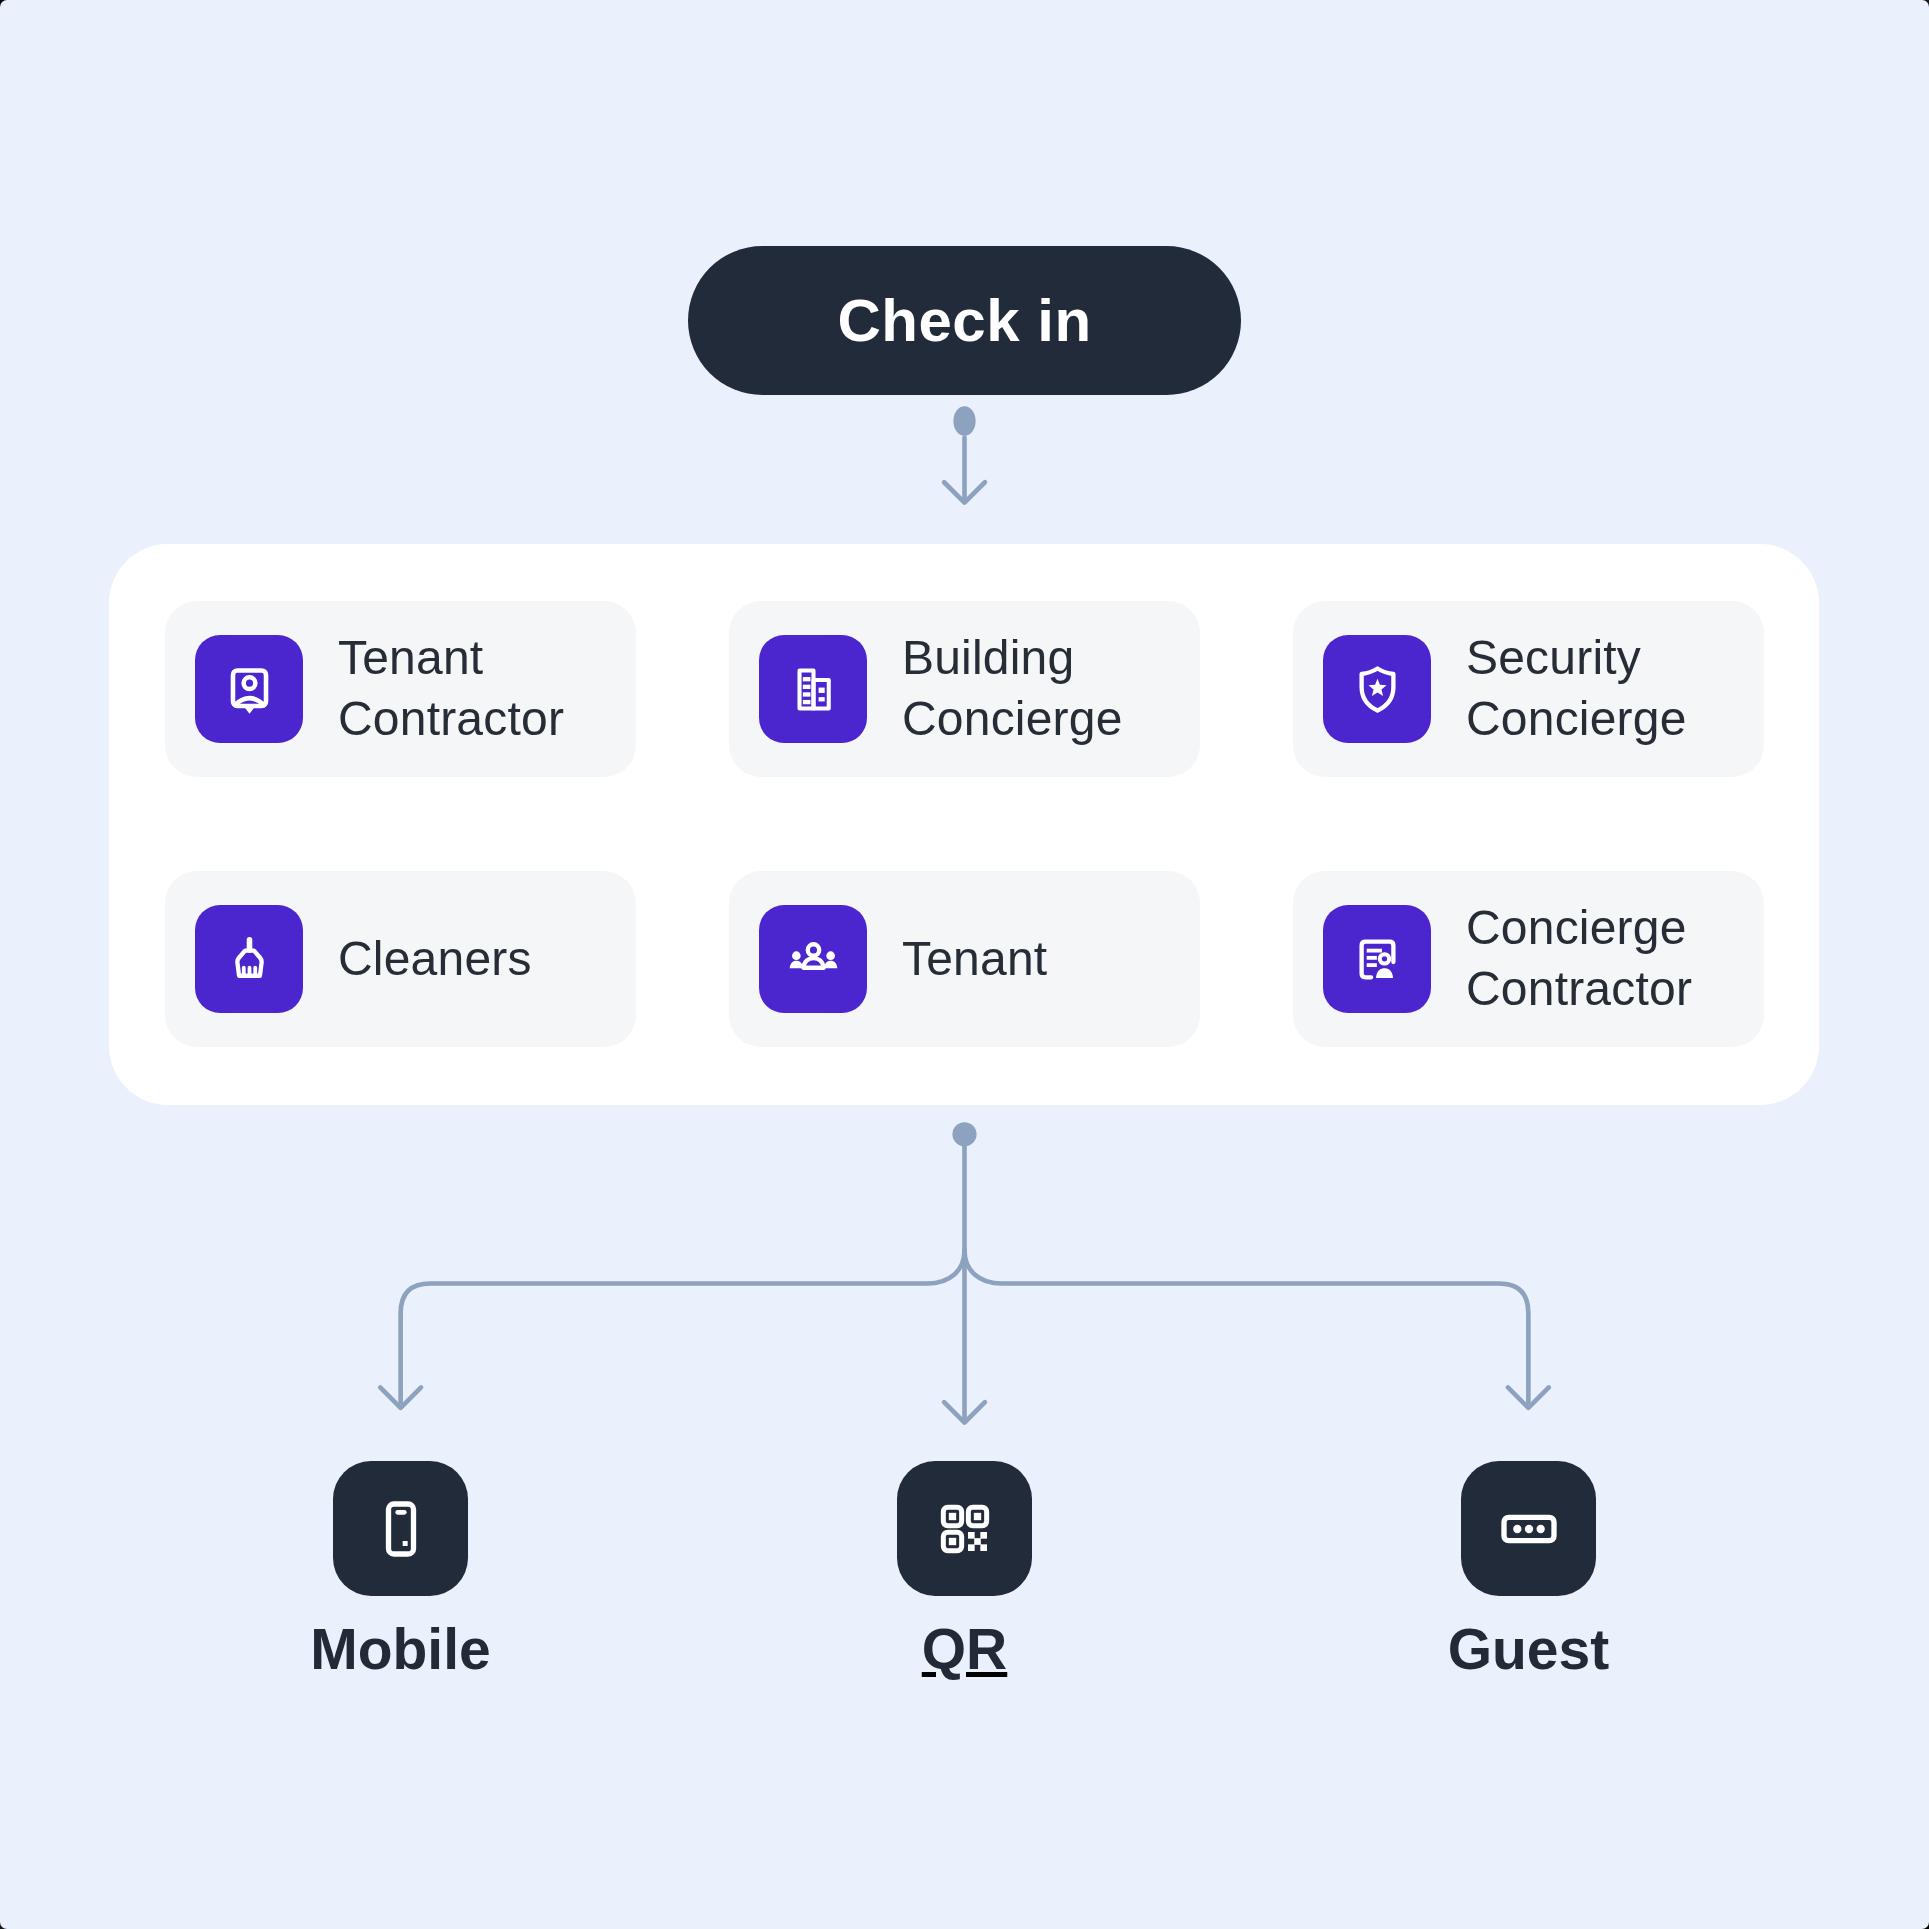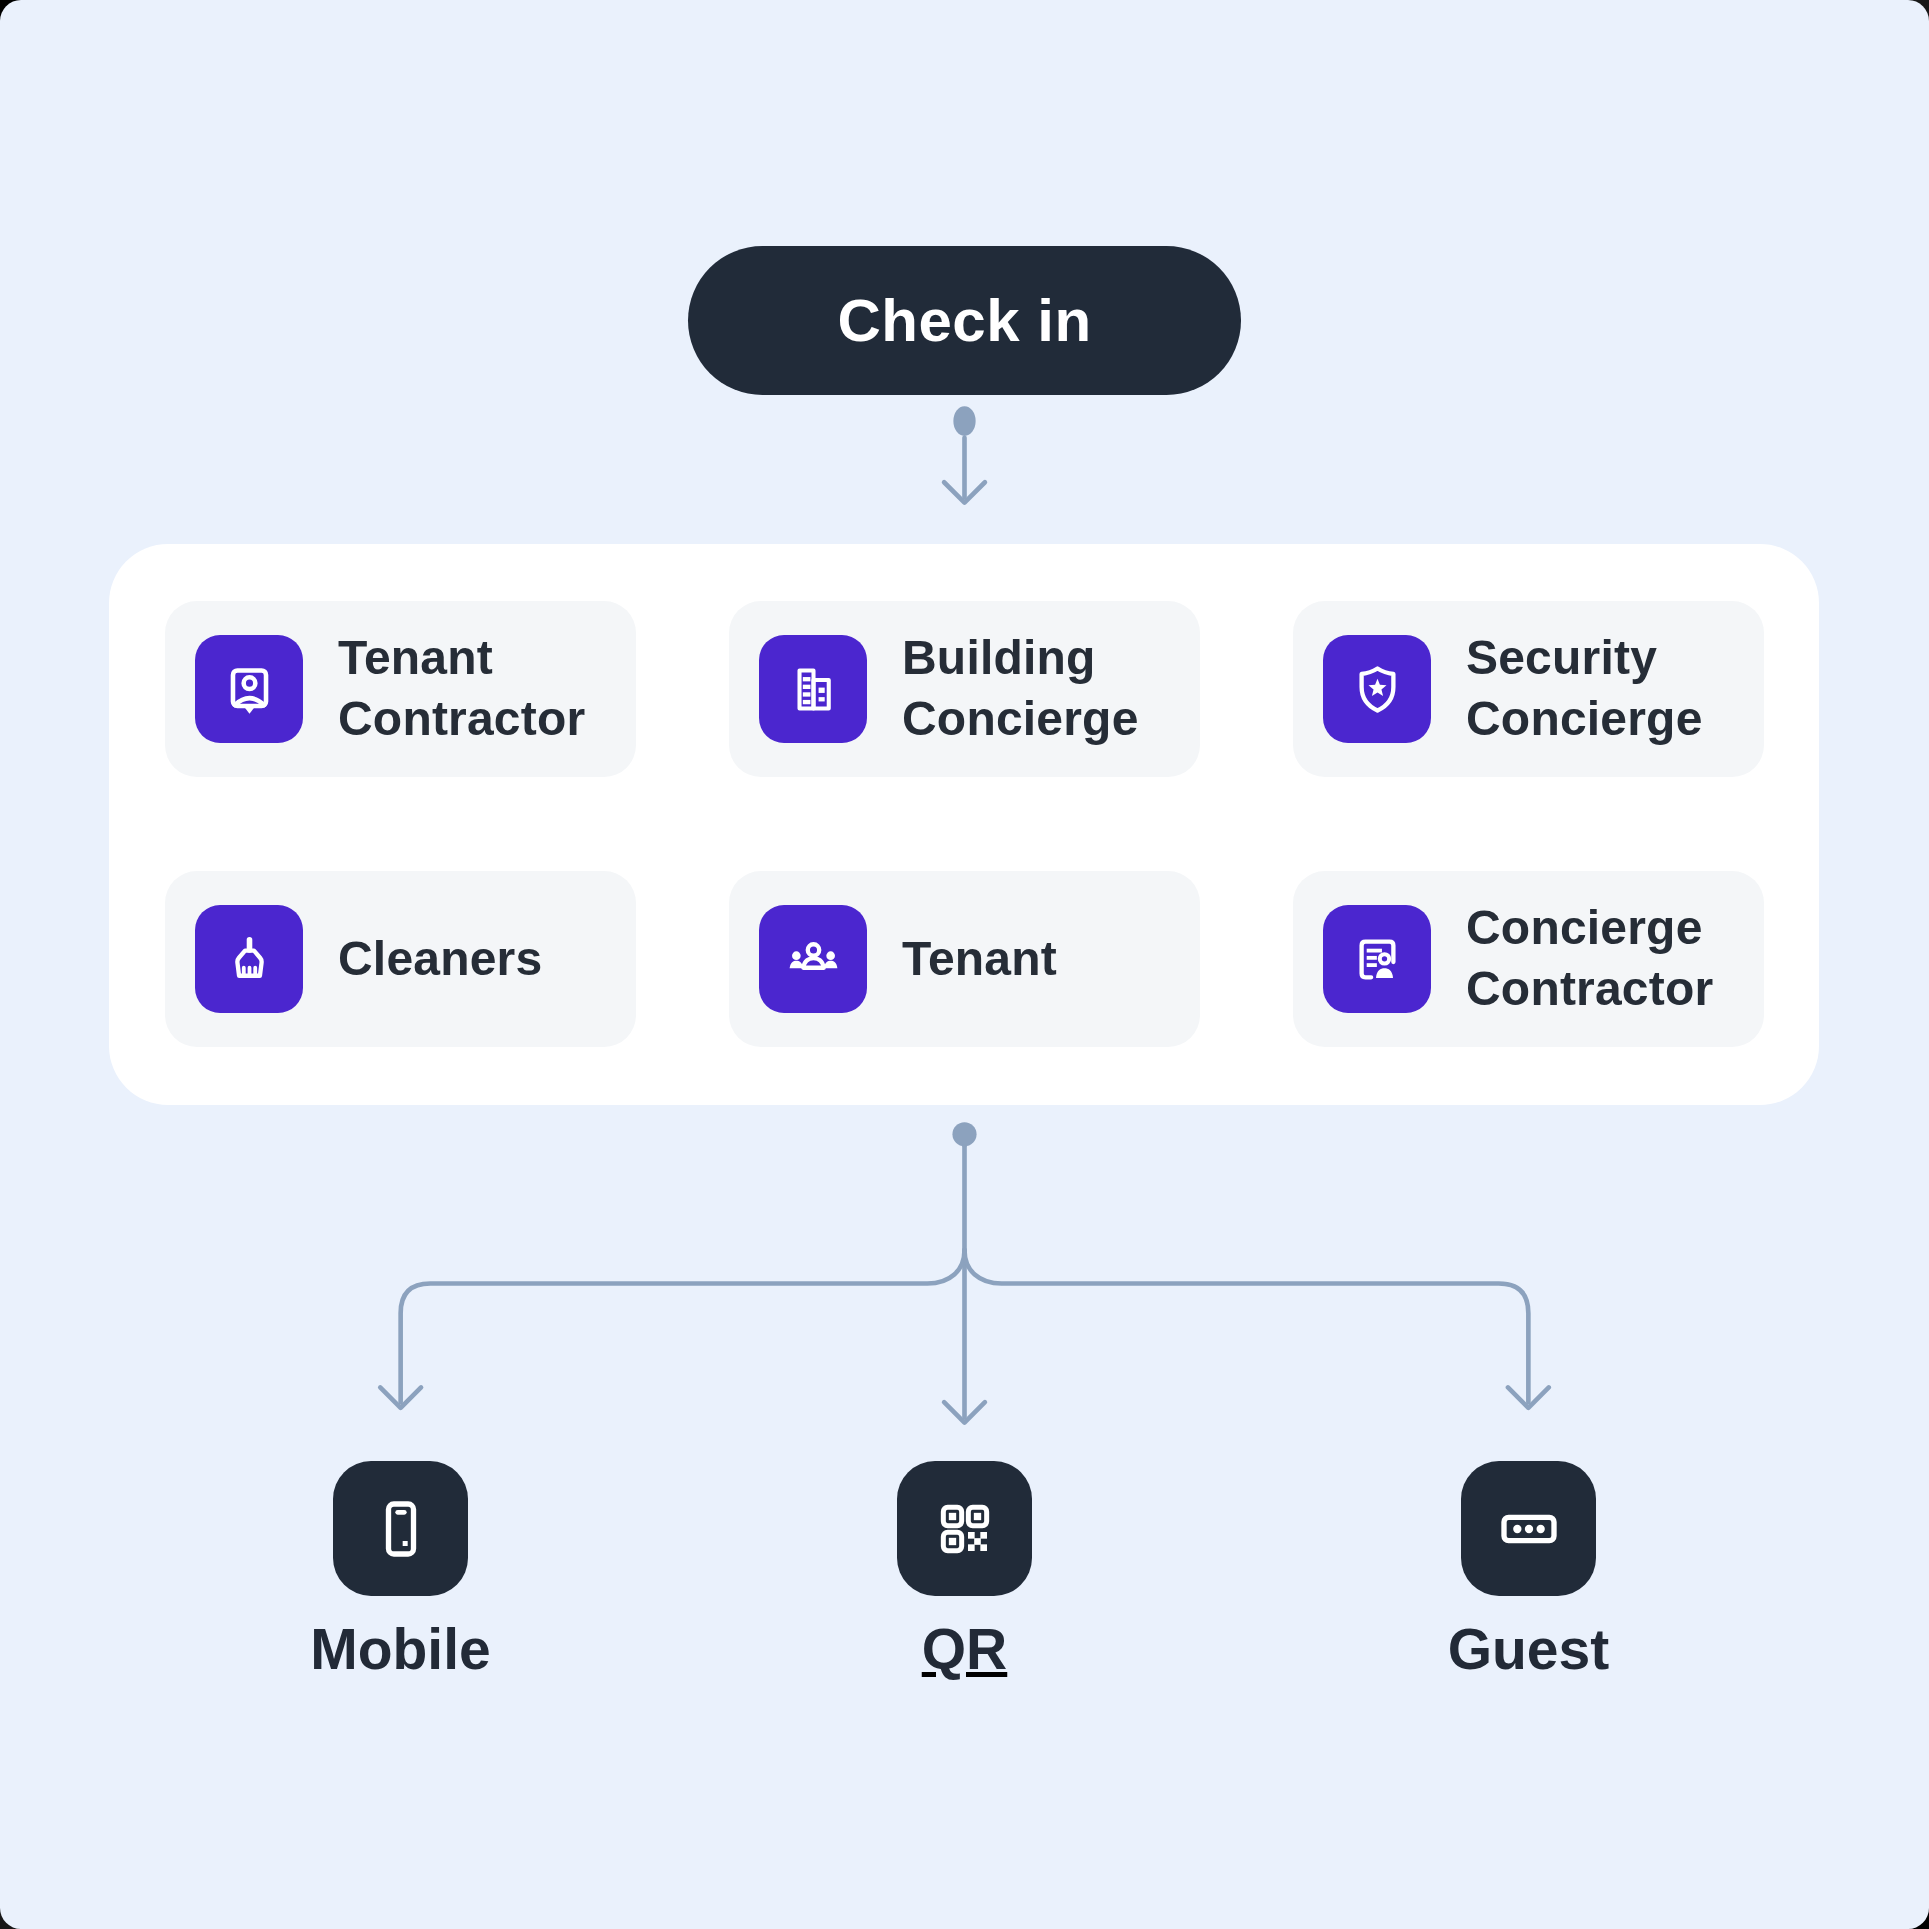--- a/index.html
+++ b/index.html
@@ -5,21 +5,21 @@
   html,body{margin:0;padding:0;}
   body{
     width:1929px;height:1929px;
     background:#000;
     background-image:repeating-conic-gradient(#181818 0% 25%, #000 0% 50%);
     background-size:45px 45px;
     font-family:"Liberation Sans", sans-serif;
   }
   .canvas{
     position:relative;width:1929px;height:1929px;
-    background:#EAF1FC;border-radius:21px;overflow:hidden;
+    background:#EAF1FC;border-radius:7px;overflow:hidden;
   }
   
   .pill{
     position:absolute;left:688px;top:246px;width:553px;height:149px;
     background:#212B39;border-radius:75px;
     display:flex;align-items:center;justify-content:center;
   }
   .pill span{color:#FFFFFF;font-size:60px;font-weight:700;letter-spacing:0.5px;}
   
   .connectors{position:absolute;left:0;top:0;width:1929px;height:1929px;pointer-events:none;}
@@ -32,21 +32,21 @@
     position:absolute;width:471px;height:176px;background:#F4F6F8;border-radius:32px;
     display:flex;align-items:center;padding-left:30px;box-sizing:border-box;gap:35px;
   }
   .card.r1{top:57px;} .card.r2{top:327px;}
   .card.c1{left:56px;} .card.c2{left:620px;} .card.c3{left:1184px;}
   .iconbox{
     width:108px;height:108px;border-radius:25px;background:#4B26CF;
     display:flex;align-items:center;justify-content:center;flex:0 0 auto;
   }
   .card .label{
-    font-size:48px;line-height:1.27;color:#262D37;font-weight:700;letter-spacing:0.2px;
+    font-size:48px;line-height:1.27;color:#262D37;font-weight:400;letter-spacing:0.2px;
   }
   
   .method{position:absolute;width:371px;text-align:center;}
   .method .dark{
     width:135px;height:135px;border-radius:38px;background:#212B39;margin:0 auto;
     display:flex;align-items:center;justify-content:center;
   }
   .method .mlabel{margin-top:20px;font-size:57px;font-weight:700;color:#222A37;}
   .m1{left:215px;top:1461px;} .m2{left:779px;top:1461px;text-decoration:underline;} .m3{left:1343px;top:1461px;}
   svg .st{stroke:#fff;fill:none;stroke-linecap:round;stroke-linejoin:round;}

